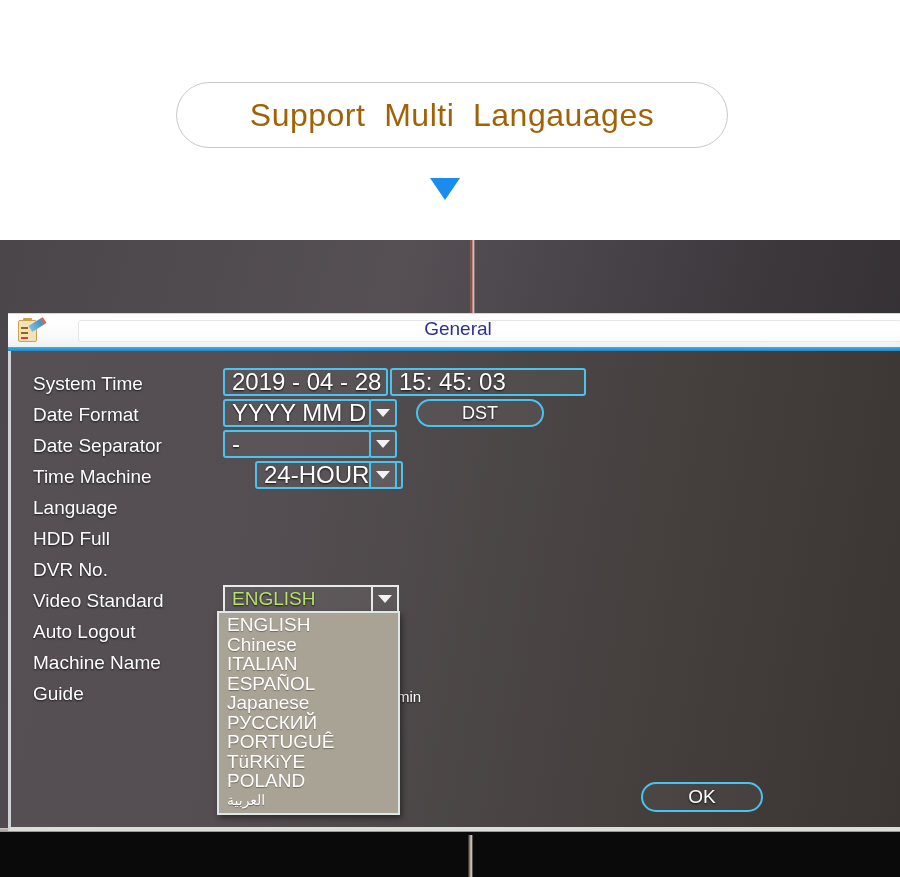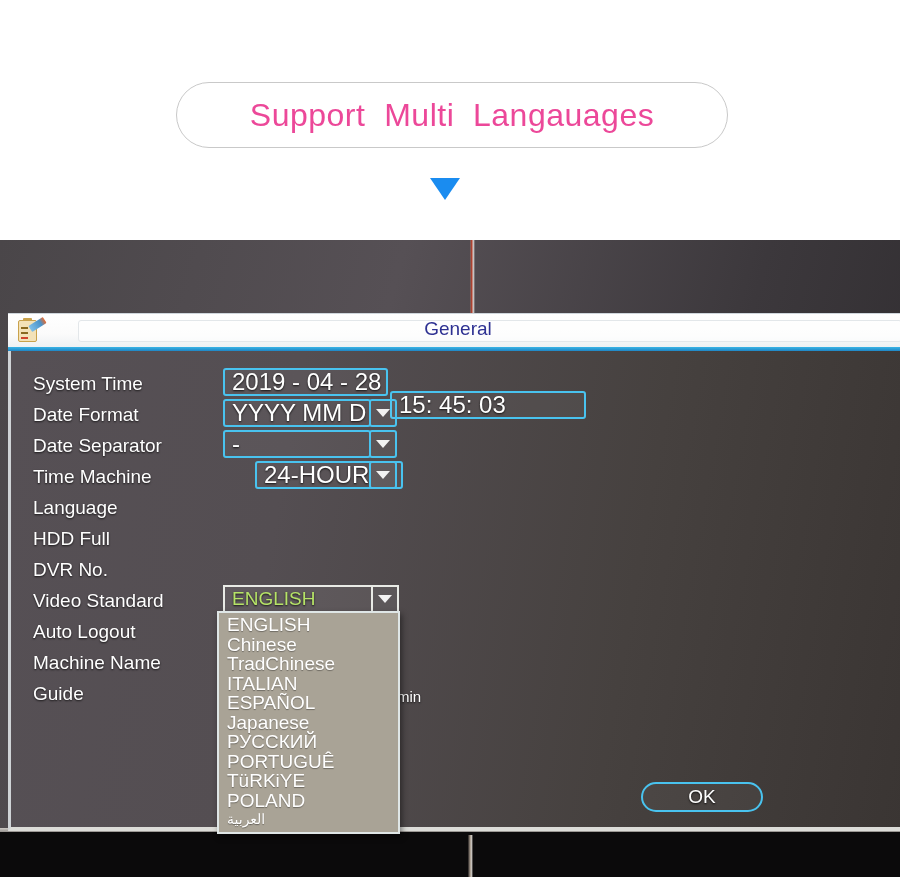--- a/index.html
+++ b/index.html
@@ -26,21 +26,21 @@
     width: 552px;
     height: 66px;
     border: 1.5px solid #c9c9c9;
     border-radius: 33px;
     background: #ffffff;
     display: flex;
     align-items: center;
     justify-content: center;
   }
   .promo-text {
-    color: #ec4899;
+    color: #a16207;
     font-size: 32px;
     letter-spacing: 0.5px;
     white-space: pre;
   }
   .promo-arrow {
     position: absolute;
     left: 430px;
     top: 178px;
     width: 0; height: 0;
     border-left: 15px solid transparent;
@@ -326,26 +326,27 @@
       <div class="row-label" style="top:115px">Time Machine</div>
       <div class="row-label" style="top:146px">Language</div>
       <div class="row-label" style="top:177px">HDD Full</div>
       <div class="row-label" style="top:208px">DVR No.</div>
       <div class="row-label" style="top:239px">Video Standard</div>
       <div class="row-label" style="top:270px">Auto Logout</div>
       <div class="row-label" style="top:301px">Machine Name</div>
       <div class="row-label" style="top:332px">Guide</div>
 
       <div class="ctrl" style="left:212px; top:17px; width:165px; height:28px;">2019 - 04 - 28</div>
-      <div class="ctrl" style="left:379px; top:17px; width:196px; height:28px;margin-top:23px;">15: 45: 03</div>
+      <div class="ctrl" style="left:379px; top:17px; width:196px; height:28px;">15: 45: 03</div>
 
       <div class="ctrl" style="left:212px; top:48px; width:148px; height:28px;">YYYY MM D</div>
       <div class="arrow-cell" style="left:358px; top:48px; width:28px; height:28px;">
           <span class="tri"></span>
         </div>
+      <div class="dst-btn" style="left:405px; top:48px; width:128px; height:28px;">DST</div>
 
       <div class="ctrl" style="left:212px; top:79px; width:148px; height:28px;">-</div>
       <div class="arrow-cell" style="left:358px; top:79px; width:28px; height:28px;">
           <span class="tri"></span>
         </div>
 
       <div class="ctrl" style="left:212px; top:110px; width:148px; height:28px;margin-left:32px;">24-HOUR</div>
       <div class="arrow-cell" style="left:358px; top:110px; width:28px; height:28px;">
           <span class="tri"></span>
         </div>
@@ -353,21 +354,20 @@
       <div class="lang-ctrl">ENGLISH</div>
       <div class="lang-arrow">
           <span class="tri" style="width:0;height:0;border-left:7px solid transparent;border-right:7px solid transparent;border-top:8px solid #f2f2f2;"></span>
         </div>
 
       <div class="min-text">min</div>
 
       <div class="dropdown">
         <div class="dropdown-item">ENGLISH</div>
         <div class="dropdown-item">Chinese</div>
-        <div class="dropdown-item">TradChinese</div>
         <div class="dropdown-item">ITALIAN</div>
         <div class="dropdown-item">ESPAÑOL</div>
         <div class="dropdown-item">Japanese</div>
         <div class="dropdown-item">РУССКИЙ</div>
         <div class="dropdown-item">PORTUGUÊ</div>
         <div class="dropdown-item">TüRKiYE</div>
         <div class="dropdown-item">POLAND</div>
         <div class="dropdown-item arabic">العربية</div>
       </div>
 

